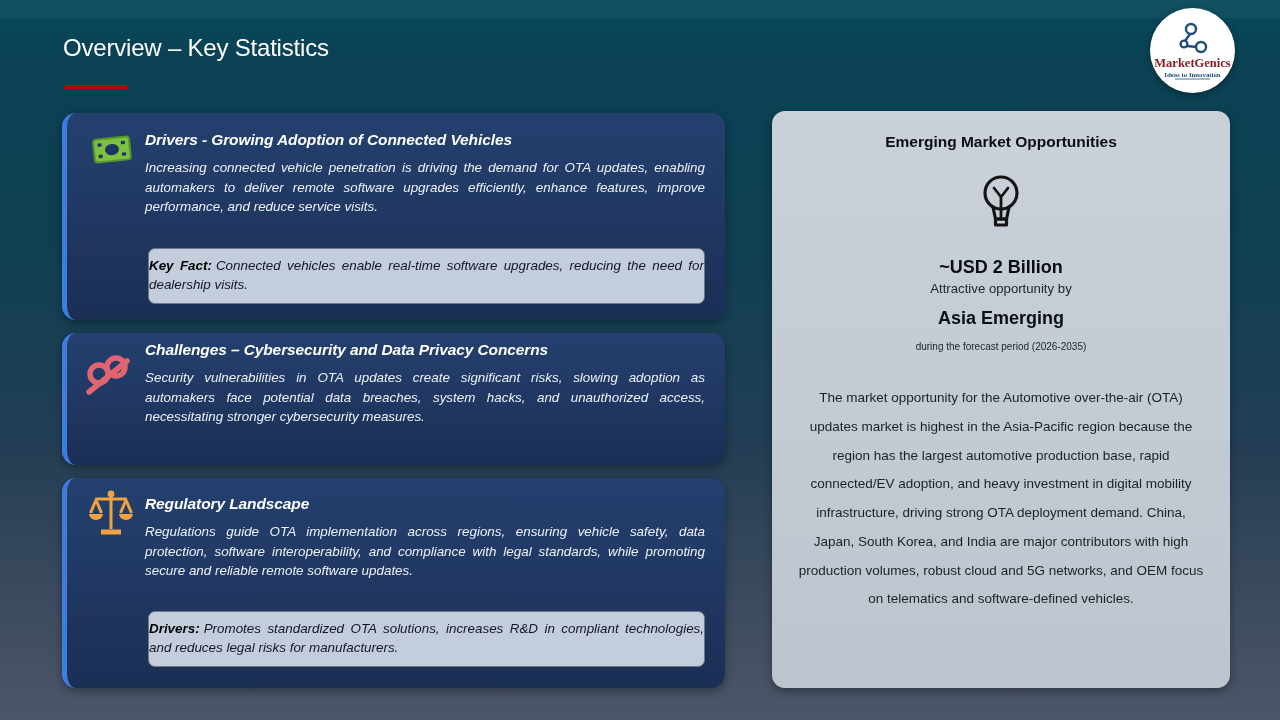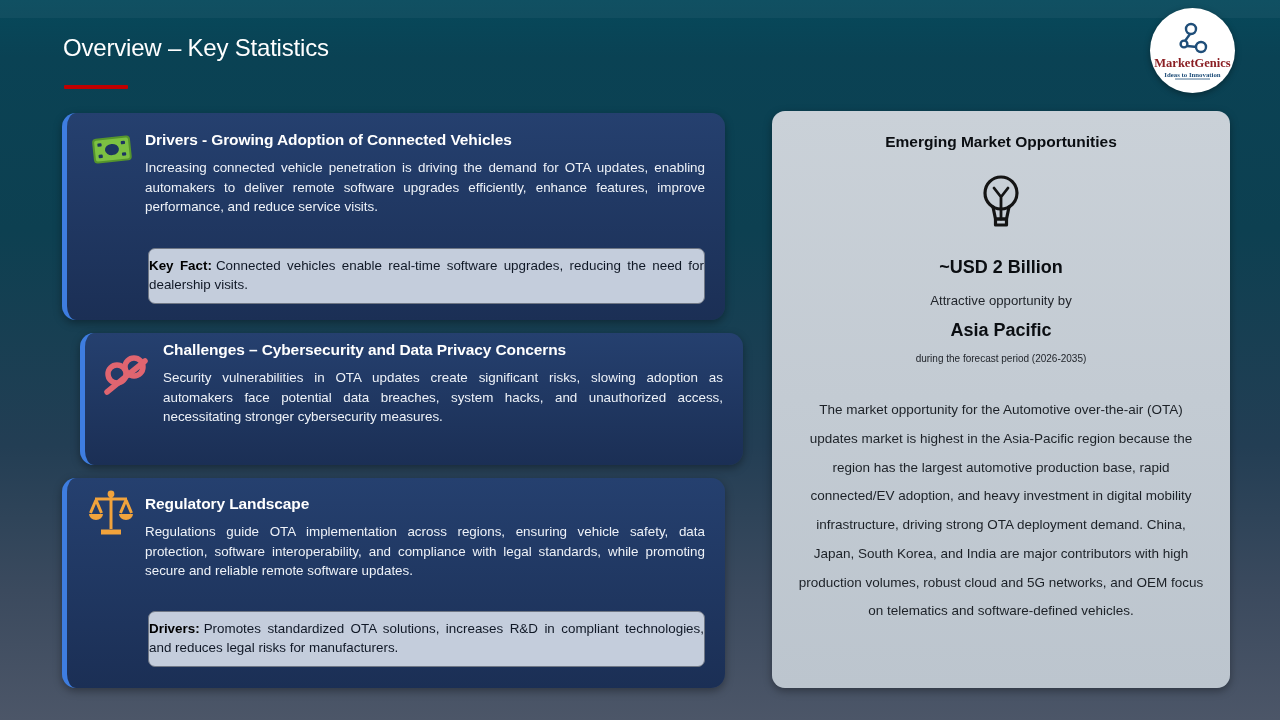--- a/index.html
+++ b/index.html
@@ -31,24 +31,24 @@
     box-shadow:0 2px 6px rgba(0,0,0,0.35);
     display:flex; align-items:center; justify-content:flex-end;
   }
   
   .card {
     position:absolute; left:62px; width:663px;
     background:linear-gradient(180deg,#25406f 0%,#1b2f55 100%);
     border-left:5px solid #3e7de0;
     border-radius:14px;
     box-shadow:0 3px 8px rgba(0,0,0,0.35);
-    padding-left:78px; padding-right:20px;
+    padding-left:78px; padding-right:20px;font-style:italic;
   }
   .card-1 { top:113px; height:207px; padding-top:18px; }
-  .card-2 { top:333px; height:132px; padding-top:8px;margin-left:18px; }
+  .card-2 { top:333px; height:132px; padding-top:8px; }
   .card-3 { top:478px; height:210px; padding-top:17px; }
   .card-icon { position:absolute; }
   .card-1 .card-icon { left:24px; top:20px; }
   .card-2 .card-icon { left:16px; top:20px; }
   .card-3 .card-icon { left:21px; top:10px; }
   .card-title {
     font-size:15.5px; font-weight:bold; color:#ffffff; letter-spacing:-0.1px;
   }
   .card-body {
     margin-top:9px; font-size:13.4px; line-height:1.46; color:#eef2f8;
@@ -68,21 +68,21 @@
     position:absolute; left:772px; top:111px; width:458px; height:577px;
     background:linear-gradient(180deg,#cad1d8 0%,#bcc5ce 100%);
     border-radius:13px;
     box-shadow:0 3px 8px rgba(0,0,0,0.35);
     text-align:center; color:#14181d;
     padding:12px 24px 0 24px;
   }
   .panel-title { font-size:15.5px; font-weight:bold; color:#0b0e12;margin-top:10px; }
   .panel-bulb { margin-top:22px; }
   .panel-value { margin-top:20px; font-size:18px; font-weight:bold; color:#0b0e12; }
-  .panel-line1 { margin-top:15px; font-size:13.2px; color:#22262c;text-align:center; }
+  .panel-line1 { margin-top:3px; font-size:13.2px; color:#22262c;text-align:center; }
   .panel-region { margin-top:12px; font-size:18px; font-weight:bold; color:#0b0e12; }
   .panel-line2 { margin-top:12px; font-size:10px; color:#22262c; }
   .panel-desc {
     margin-top:32px; padding:0 2px;
     font-size:13.5px; line-height:2.13; color:#1c2127;text-align:center;
   }
 </style>
 </head>
 <body>
 
@@ -162,17 +162,17 @@
     <div class="panel-bulb">
       <svg width="50" height="60" viewBox="0 0 50 60" fill="none" stroke="#141414" stroke-width="3.2" stroke-linejoin="round" stroke-linecap="round">
         <circle cx="25" cy="20" r="16"></circle>
         <path d="M17 34 L19.5 46 L30.5 46 L33 34"></path>
         <rect x="19.5" y="46" width="11" height="6"></rect>
         <path d="M18 15 L25 24 M32 15 L25 24 M25 24 L25 46" stroke-width="2.8"></path>
       </svg>
     </div>
     <div class="panel-value">~USD 2 Billion</div>
     <div class="panel-line1">Attractive opportunity by</div>
-    <div class="panel-region">Asia Pacific</div>
+    <div class="panel-region">Asia Emerging</div>
     <div class="panel-line2">during the forecast period (2026-2035)</div>
     <div class="panel-desc">The market opportunity for the Automotive over-the-air (OTA) updates market is highest in the Asia-Pacific region because the region has the largest automotive production base, rapid connected/EV adoption, and heavy investment in digital mobility infrastructure, driving strong OTA deployment demand. China, Japan, South Korea, and India are major contributors with high production volumes, robust cloud and 5G networks, and OEM focus on telematics and software-defined vehicles.</div>
   </div>
 </div>
 
 </body></html>

